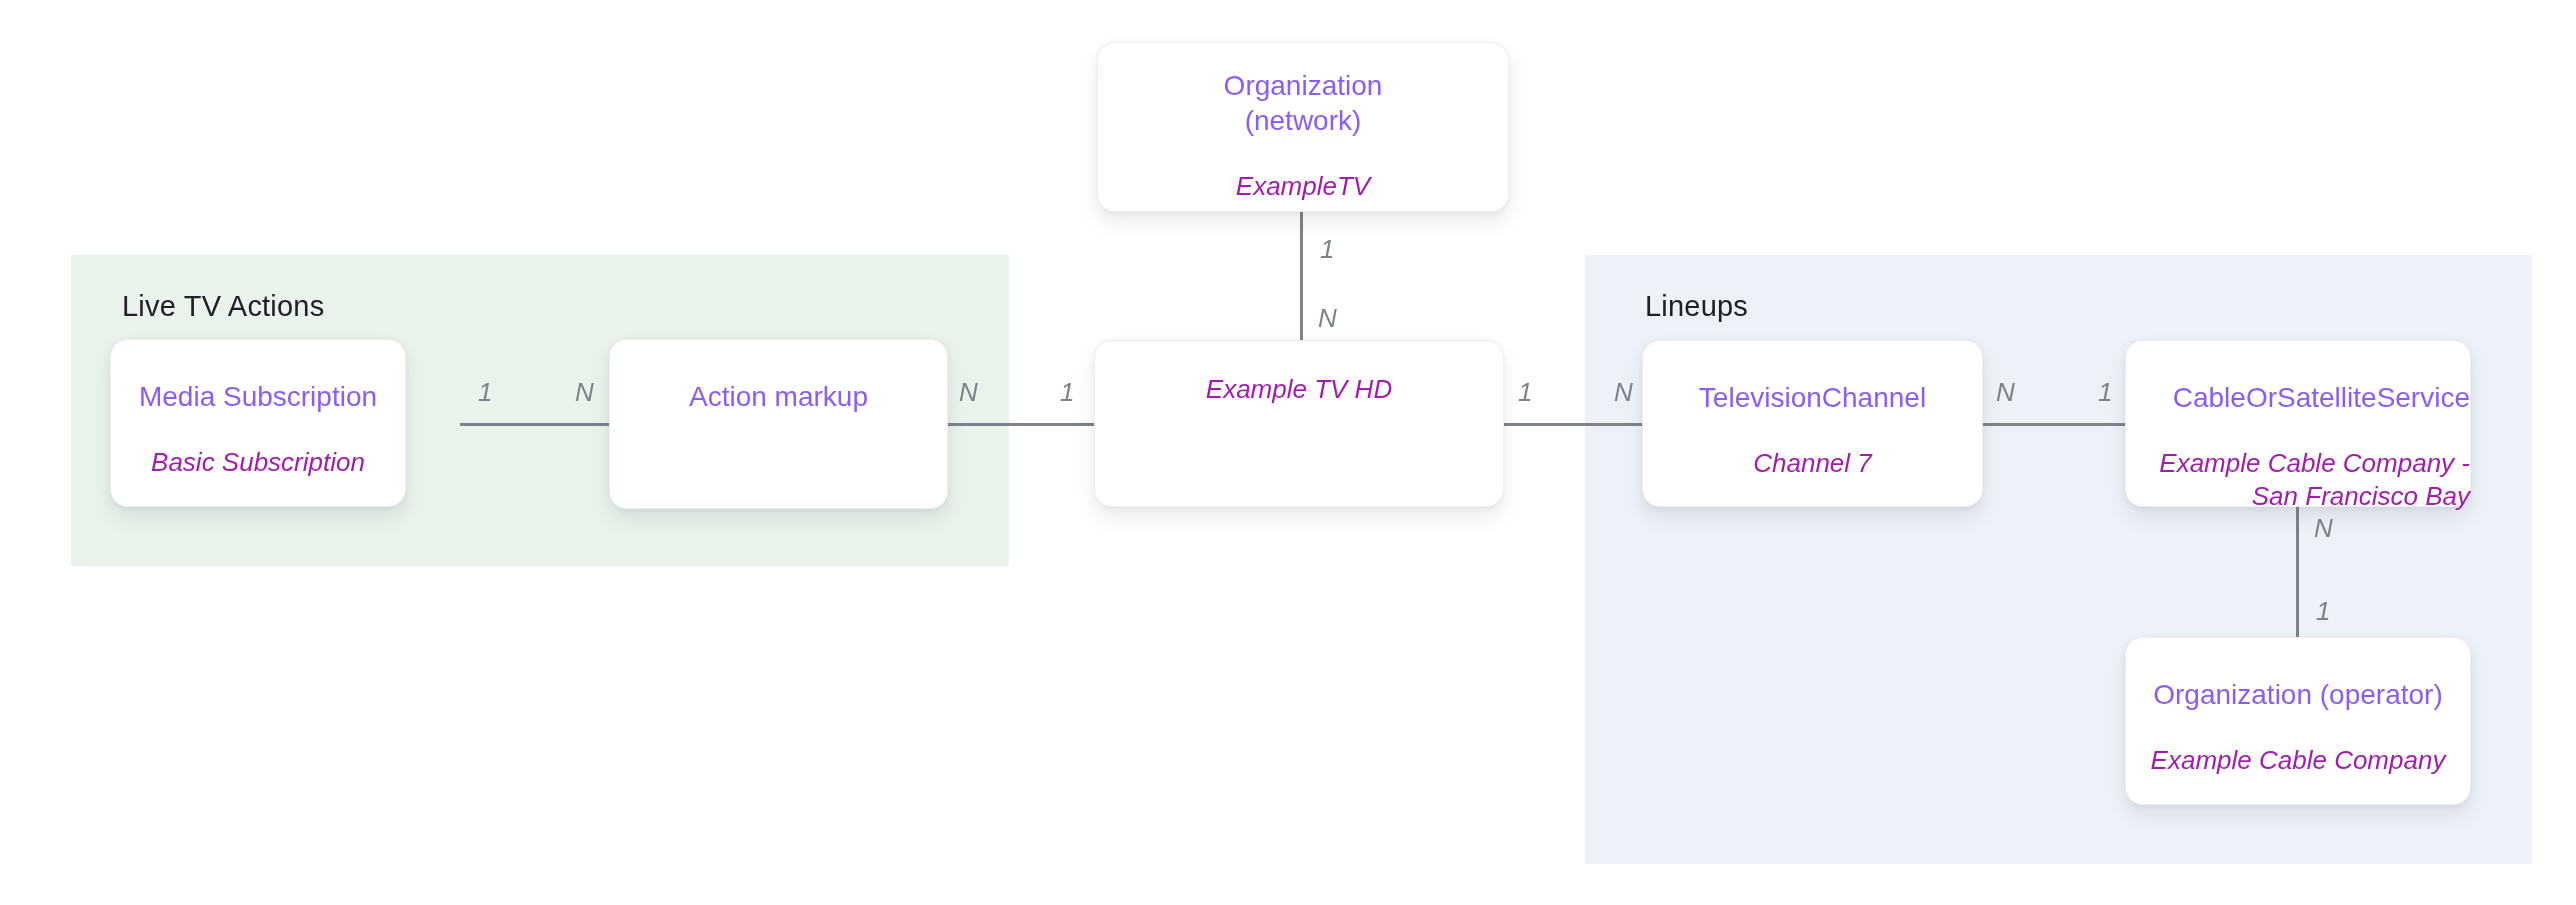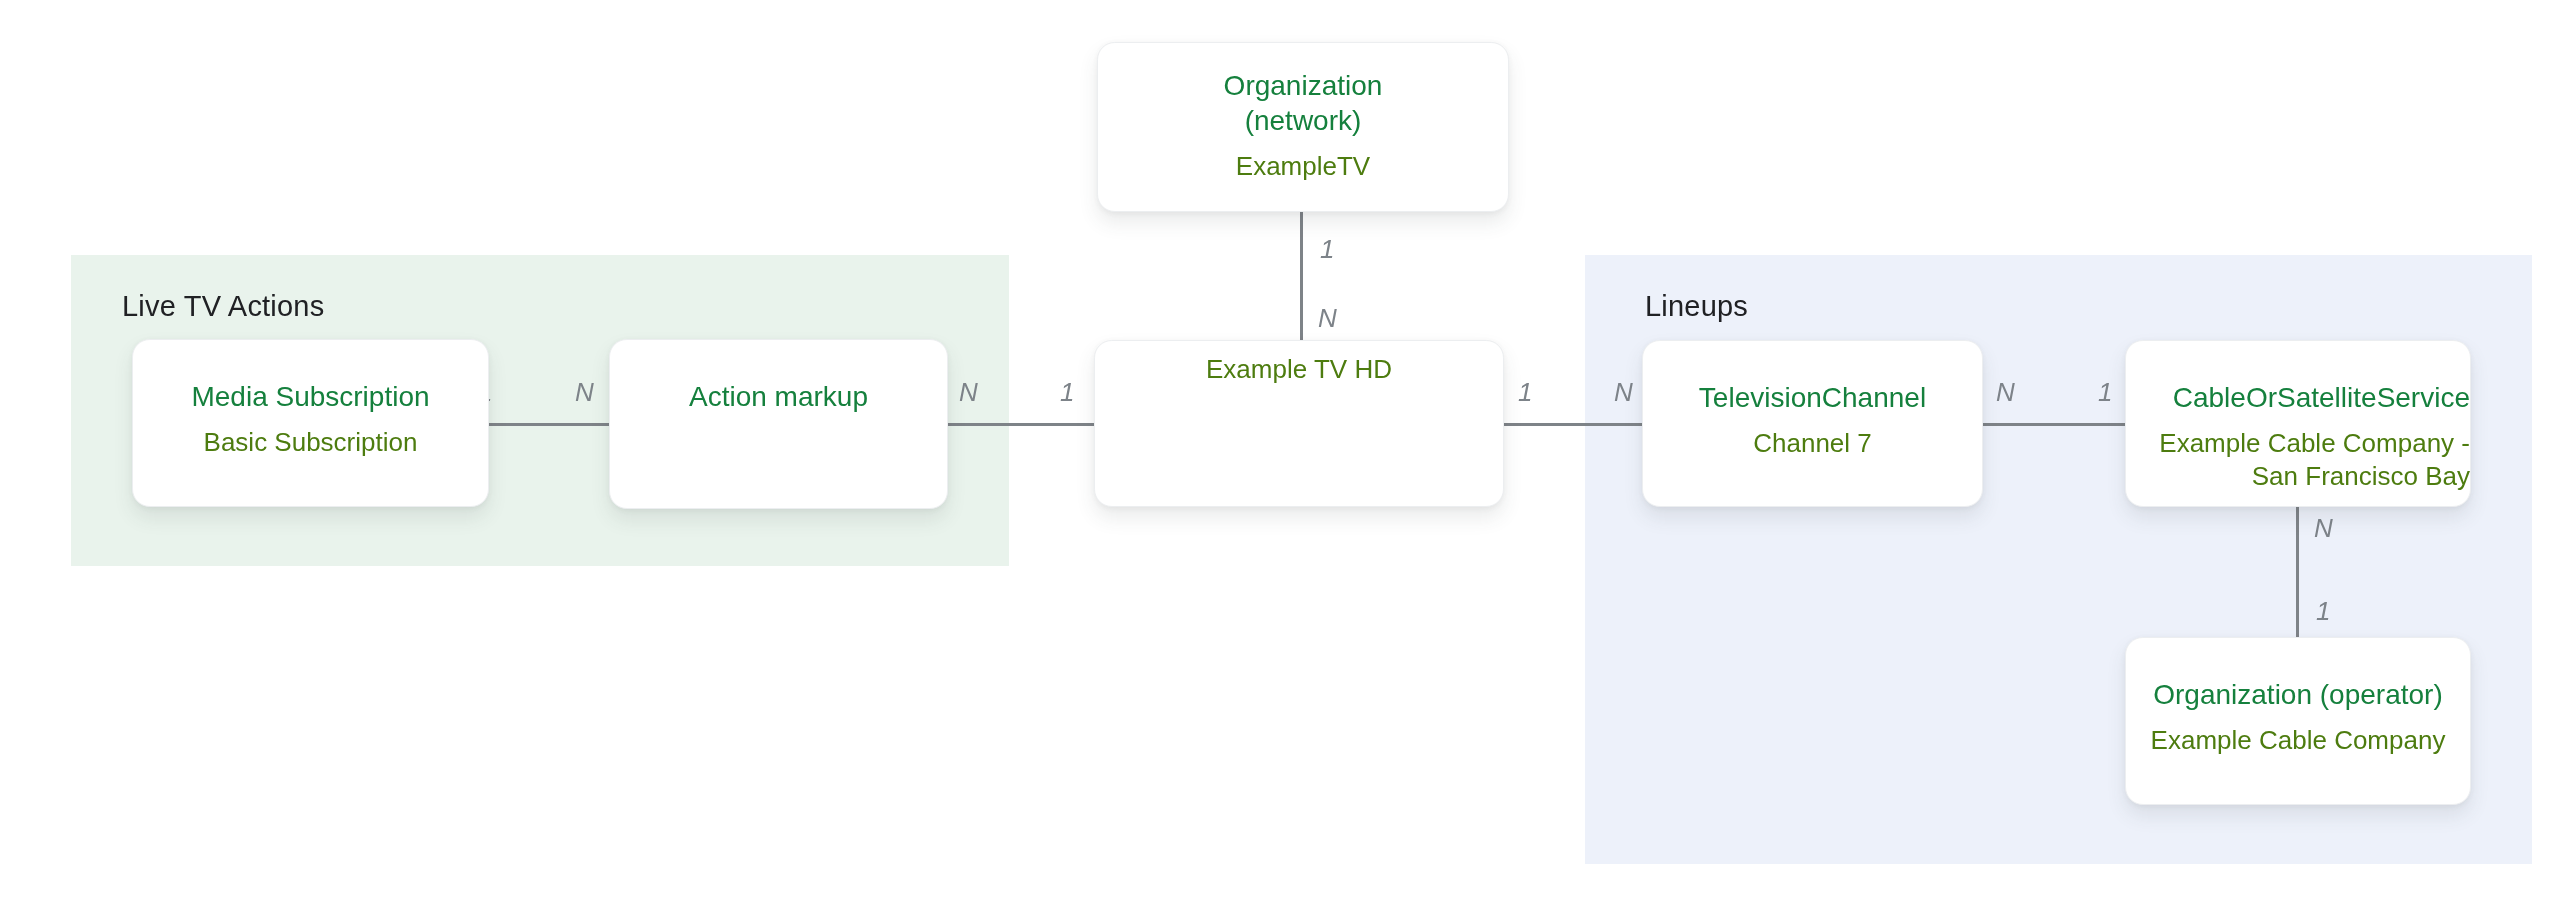--- a/index.html
+++ b/index.html
@@ -64,33 +64,34 @@
     background: #ffffff;
     border: 1.8px solid #ECEEF0;
     border-radius: 17.7px;
     box-shadow: 0 10.6px 19.5px rgba(60,64,67,0.10), 0 1.8px 5.3px rgba(60,64,67,0.06);
     text-align: center;
   }
   .card-title {
     margin-top: 39px;
     font-size: 28px;
     line-height: 35px;
-    color: #15803d;
+    color: #8b5cf6;
     white-space: pre-line;
   }
   .card--two-line-title .card-title { margin-top: 25px; }
   .card-subtitle {
-    margin-top: 12px;
+    margin-top: 32px;
     font-size: 26px;
     line-height: 33px;
-    color: #4d7c0f;
+    color: #a21caf;
     white-space: pre-line;
+    font-style: italic;
   }
   #card-org-network       { left: 1097px; top: 42px;  width: 412px; height: 170px; }
-  #card-media-subscription{ left: 132px;  top: 339px; width: 357px; height: 168px; }
+  #card-media-subscription{ left: 110px;  top: 339px; width: 296px; height: 168px; }
   #card-action-markup     { left: 609px;  top: 339px; width: 339px; height: 170px; }
   #card-broadcast-service { left: 1094px; top: 340px; width: 410px; height: 167px; }
   #card-television-channel{ left: 1642px; top: 340px; width: 341px; height: 167px; }
   #card-cable-satellite   { left: 2125px; top: 340px; width: 346px; height: 167px; text-align: right; }
   #card-org-operator      { left: 2125px; top: 637px; width: 346px; height: 168px; }
 </style>
 </head>
 <body>
 
 <div class="canvas">

